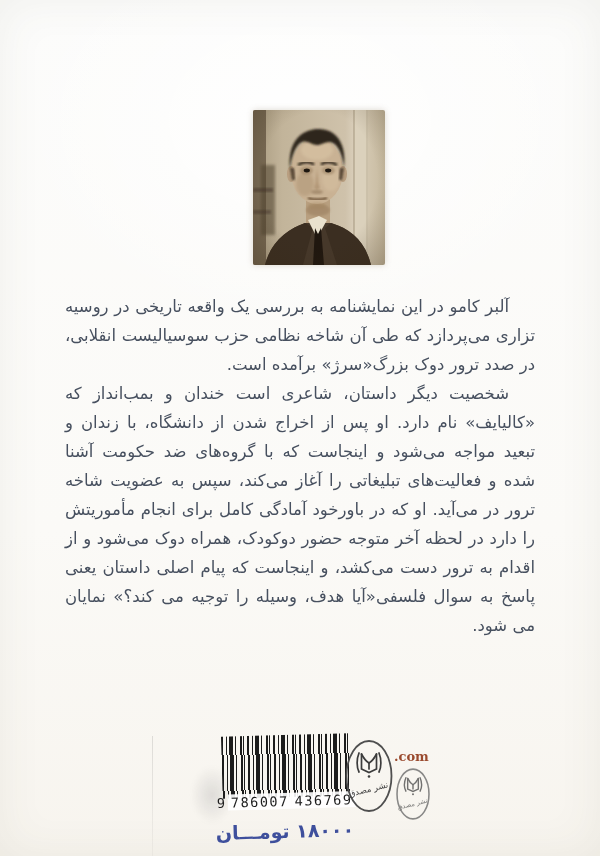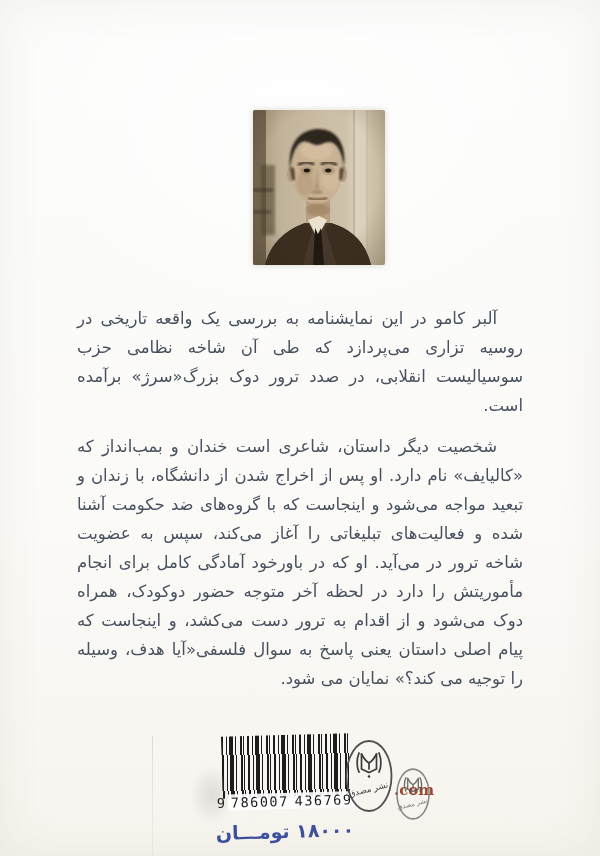--- a/index.html
+++ b/index.html
@@ -22,21 +22,21 @@
   }
   .photo svg{display:block;}
   
   .text-block{
     position:absolute; left:65px; top:292px; width:470px;
     direction:rtl;
     color:var(--body-text,#47505f);
     font-size:16.5px; line-height:29px;
     text-align:justify;
   }
-  .text-block p{margin:12px; text-indent:26px;}
+  .text-block p{margin:0; text-indent:26px;}
   
   .crease{
     position:absolute; left:152px; top:736px; width:1px; height:120px;
     background:linear-gradient(180deg, rgba(60,60,60,.14), rgba(60,60,60,.04));
   }
   .ghost-stamp{
     position:absolute; left:190px; top:765px; width:44px; height:60px;
     border-radius:50%;
     background:radial-gradient(ellipse at 50% 50%, rgba(90,90,95,.16), rgba(90,90,95,0) 70%);
     filter:blur(1.5px);
@@ -69,23 +69,22 @@
     position:absolute; left:214px; top:818px; width:142px;
     transform:rotate(-1.6deg);
     direction:rtl; text-align:center;
     color:var(--price-blue,#3e4f9c);
     font-size:19px; line-height:26px; font-weight:bold;
     letter-spacing:1px;
   }
   .dotcom{
     position:absolute; left:394px; top:749px;
     font-family:"DejaVu Serif",serif; font-weight:bold;
-    font-size:15px; color:var(--website-red,#9a4a2e);
+    font-size:13px; color:var(--website-red,#9a4a2e);
     filter:blur(.2px);
-    margin-top:32px;
   }
   .logo{position:absolute;}
   .logo-large{left:344px; top:738px;}
   .logo-small{left:395px; top:767px; opacity:.8;}
   .logo text{
     font-family:"DejaVu Sans",sans-serif;
   }
 </style>
 </head>
 <body>

